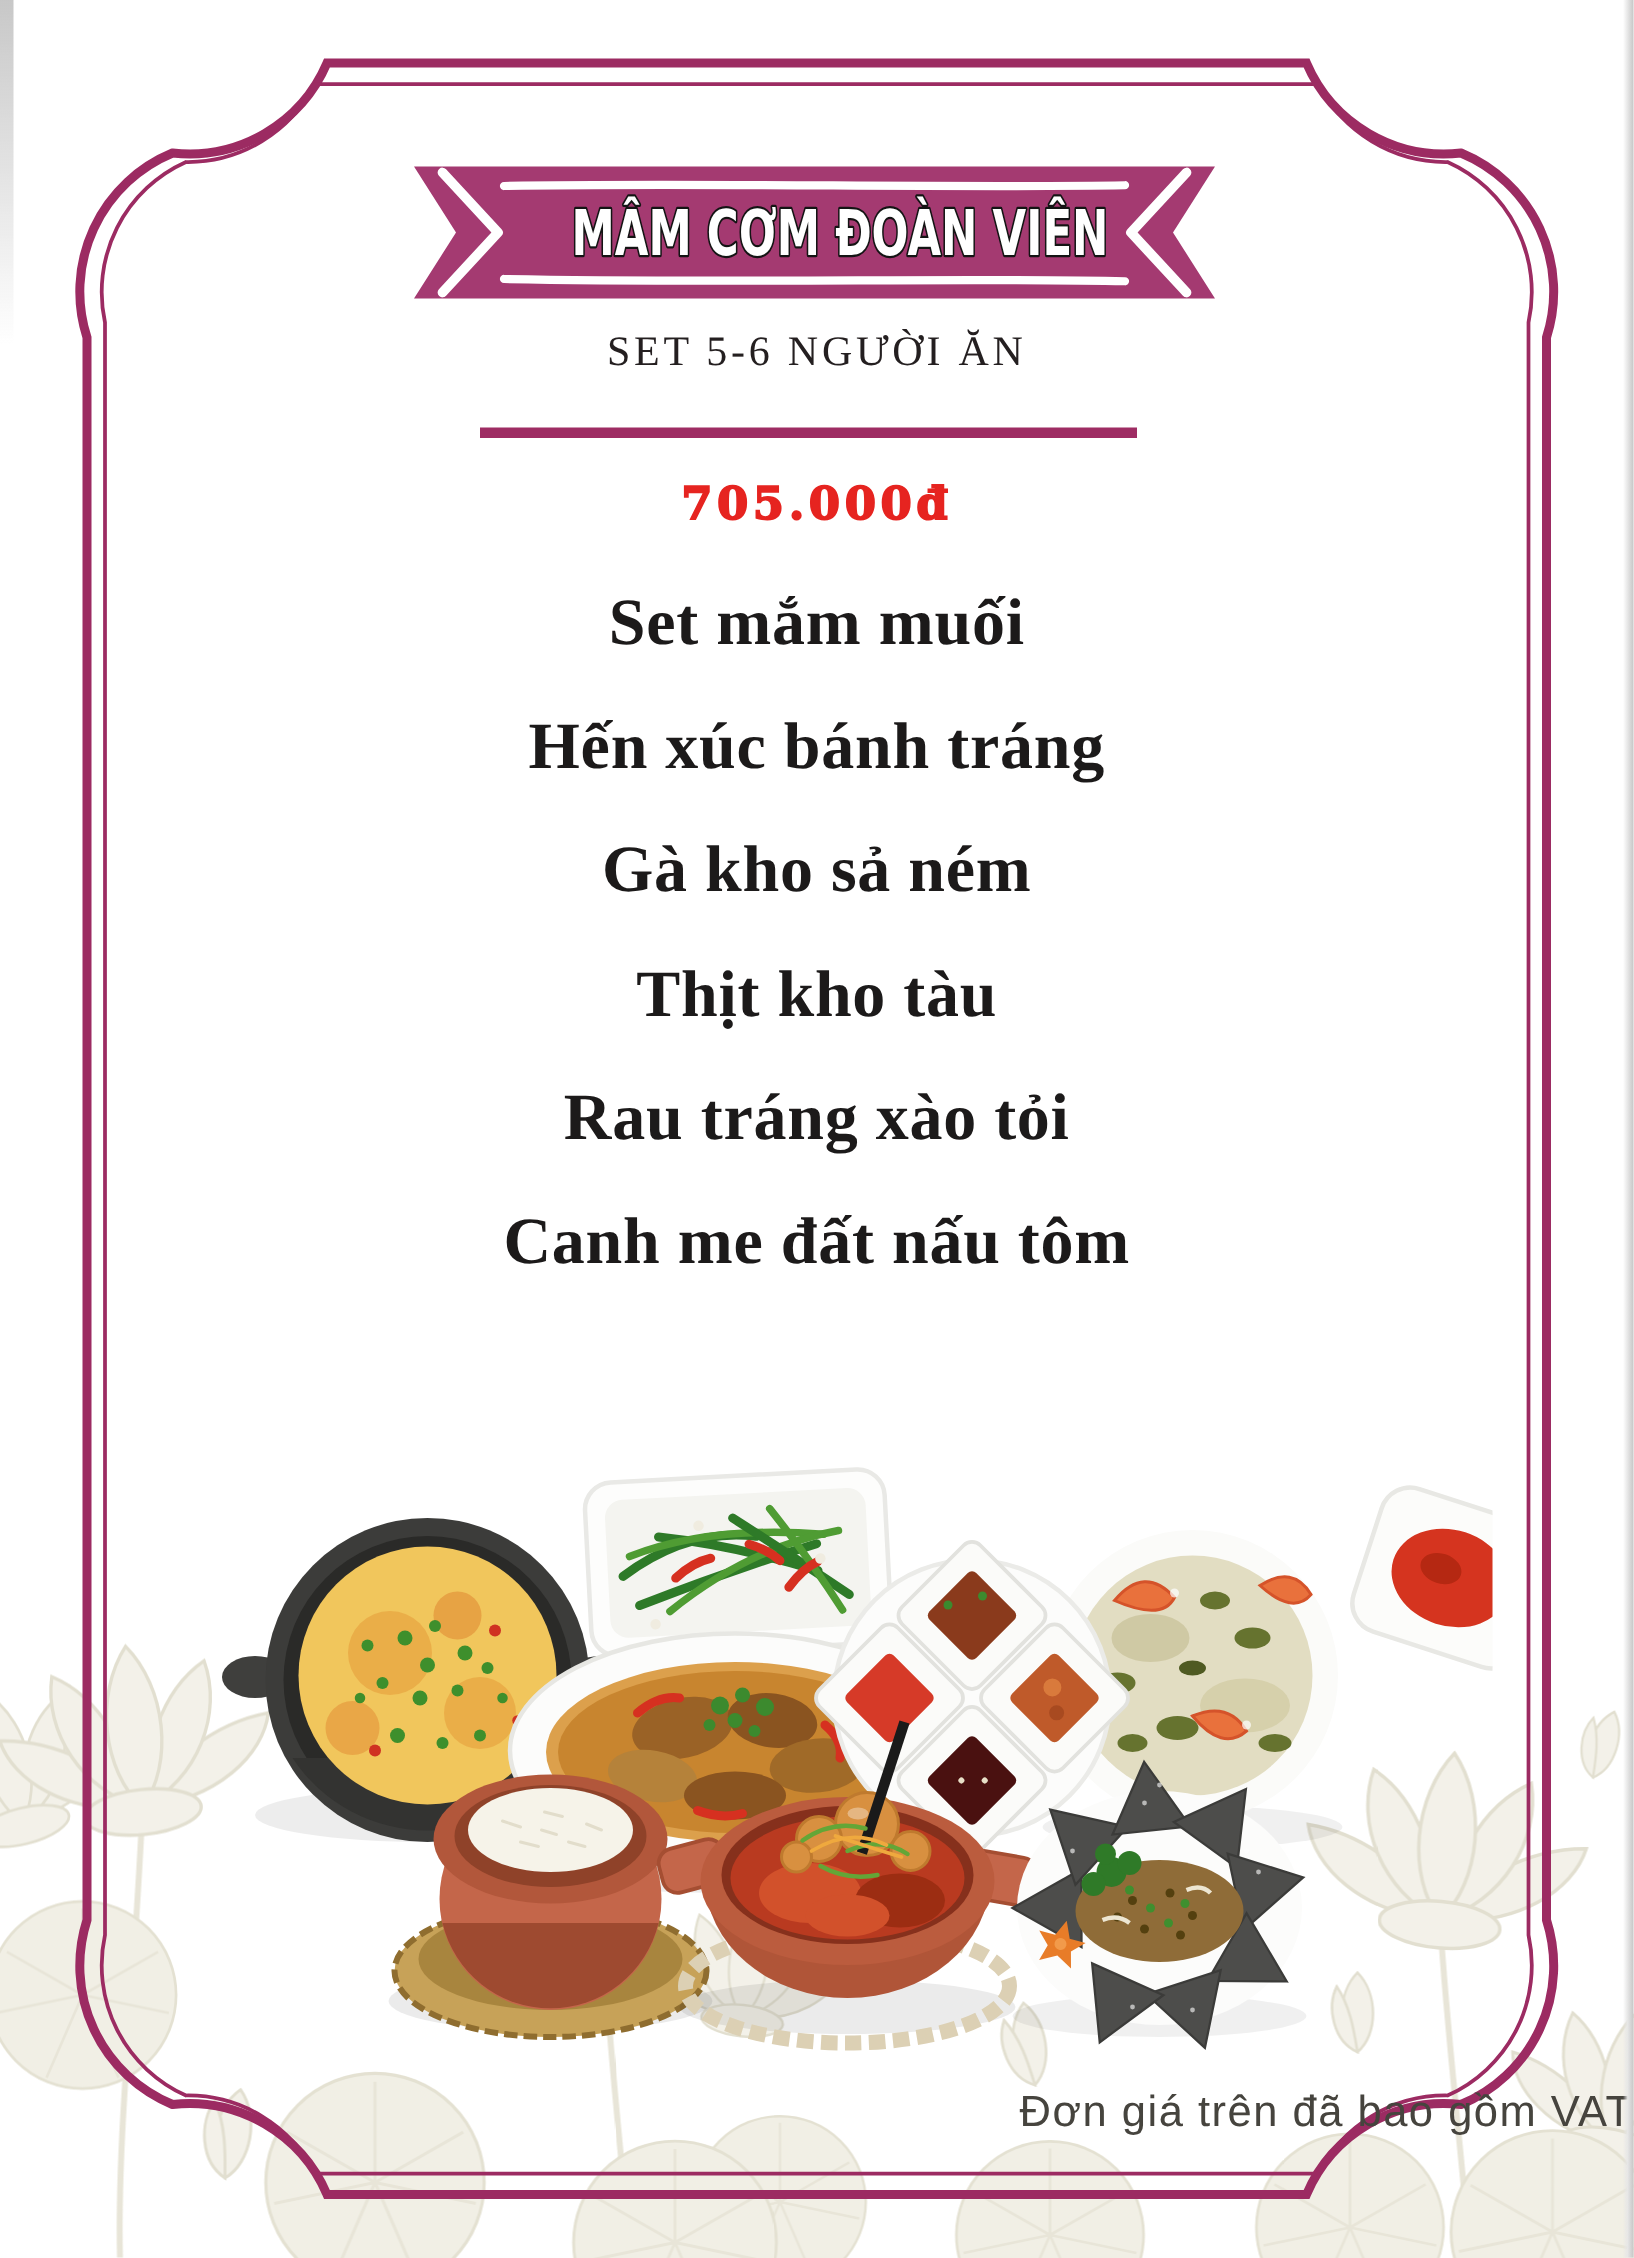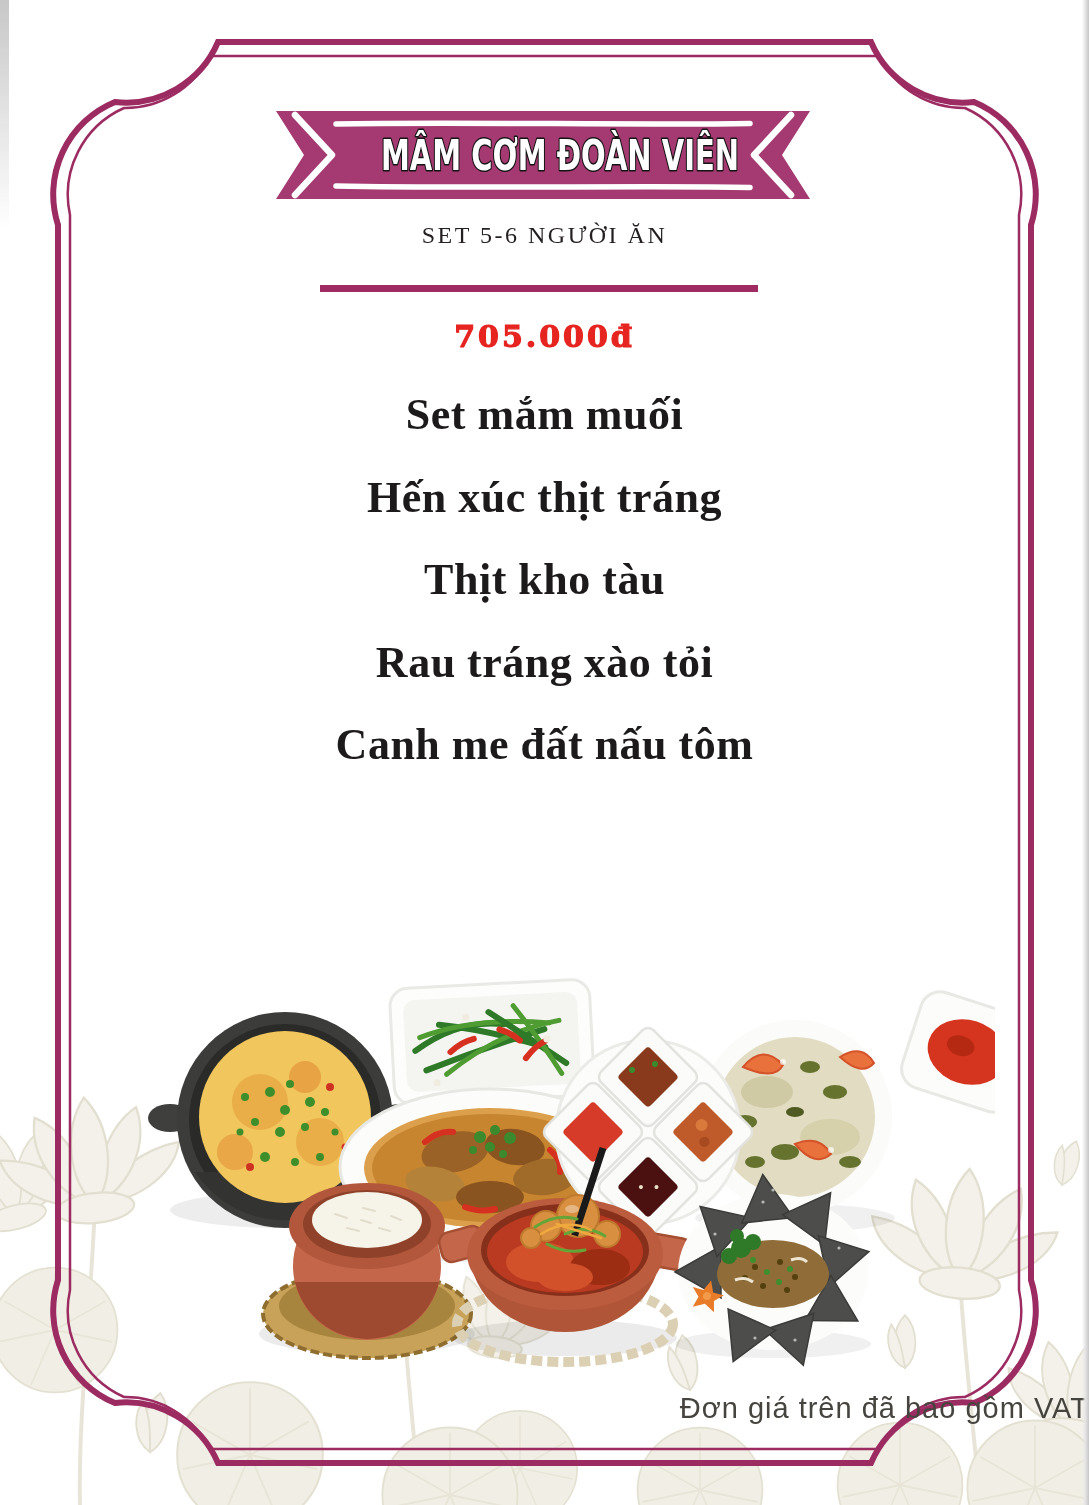--- a/index.html
+++ b/index.html
@@ -10,21 +10,21 @@
   .edge-right{right:0;top:0;width:7px;height:100%;
     background:linear-gradient(to left,#c6c6c6,#e6e6e6 55%,rgba(255,255,255,0));}
   .edge-left{left:0;top:0;width:9px;height:230px;
     background:linear-gradient(to bottom,rgba(190,190,190,.85),rgba(220,220,220,0));}
   
   .layer{left:0;top:0;width:1089px;height:1505px;}
   
   .ribbon{left:276px;top:107px;width:534px;height:96px;}
   
   .subtitle{left:0;top:212px;width:1089px;text-align:center;
-    font-size:24px;letter-spacing:2.5px;color:#241f20;line-height:46px;}
+    font-size:28px;letter-spacing:2.5px;color:#241f20;line-height:46px;}
   .divider{left:320px;top:285px;width:438px;height:7px;background:#9e2c63;}
   .price{left:0;top:311px;width:1089px;text-align:center;
     font-family:"DejaVu Serif",serif;font-weight:bold;font-size:30px;
     letter-spacing:3px;color:#e62420;line-height:52px;
     -webkit-text-stroke:1.2px #e62420;}
   .dishes{left:0;top:374px;width:1089px;text-align:center;}
   .dish{font-size:44px;font-weight:700;color:#1c1a1a;line-height:82.5px;
     letter-spacing:0.5px;}
   .photos{left:95px;top:972px;width:900px;height:400px;}
   .footer-note{left:0;top:1390px;width:1089px;text-align:right;
@@ -100,21 +100,22 @@
   <polyline points="515,8 478,48 515,88" fill="none" stroke="#ffffff" stroke-width="6.5" stroke-linejoin="round" stroke-linecap="round"></polyline>
   <text x="284" y="63" text-anchor="middle" textLength="358" lengthAdjust="spacingAndGlyphs" font-family="DejaVu Sans, sans-serif" font-weight="bold" font-size="42" fill="#ffffff" stroke="#141414" stroke-width="3" paint-order="stroke" stroke-linejoin="round">MÂM CƠM ĐOÀN VIÊN</text>
 </svg>
 
 <div class="abs subtitle">SET 5-6 NGƯỜI ĂN</div>
 <div class="abs divider"></div>
 <div class="abs price">705.000đ</div>
 
 <div class="abs dishes">
   <div class="dish">Set mắm muối</div>
-  <div class="dish">Hến xúc thịt tráng</div>
+  <div class="dish">Hến xúc bánh tráng</div>
+  <div class="dish">Gà kho sả ném</div>
   <div class="dish">Thịt kho tàu</div>
   <div class="dish">Rau tráng xào tỏi</div>
   <div class="dish">Canh me đất nấu tôm</div>
 </div>
 
 <svg class="abs photos" viewBox="0 0 900 400" xmlns="http://www.w3.org/2000/svg">
 
   <g transform="rotate(-3 395 70)">
     <rect x="297" y="12" width="200" height="116" rx="18" fill="#fdfdfc" stroke="#e9e9e6" stroke-width="3"></rect>
     <rect x="310" y="24" width="174" height="92" rx="12" fill="#f4f4f0"></rect>

